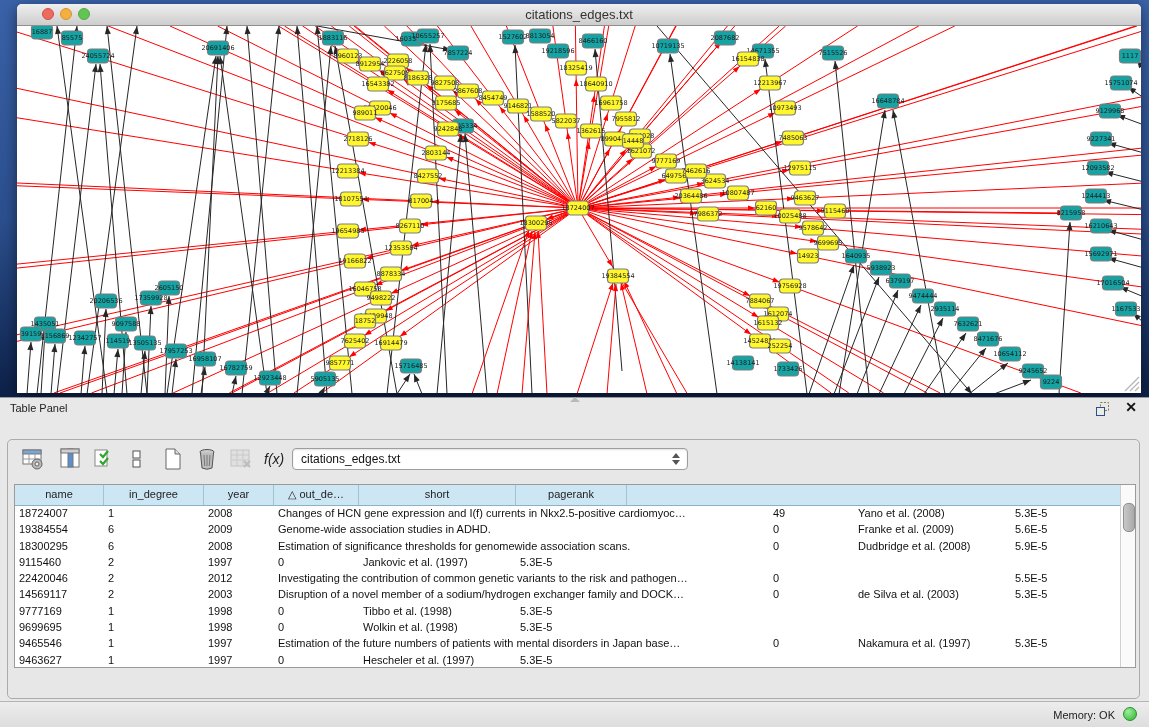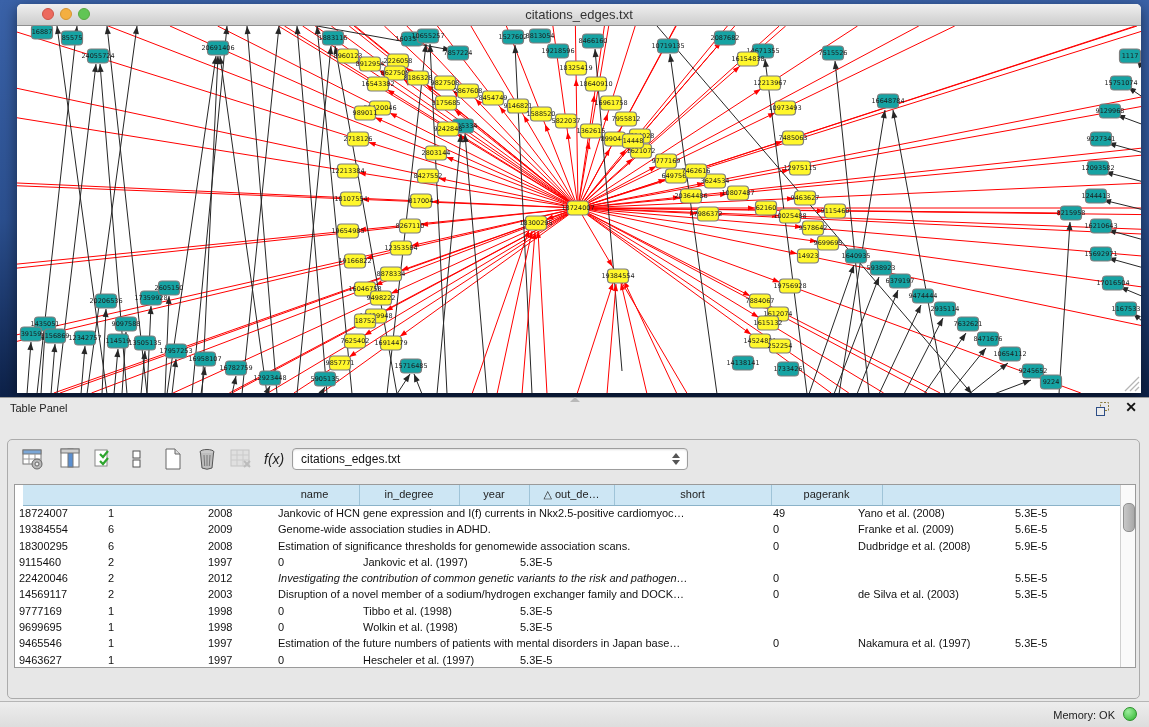--- a/index.html
+++ b/index.html
@@ -38,22 +38,22 @@
          border:1px solid #9d9d9d;border-radius:4px;box-sizing:border-box;cursor:pointer;
          box-shadow:inset 0 1px 2px rgba(0,0,0,.12);}
   .combo-text{position:absolute;left:8px;top:3px;font-size:12px;color:#111;}
   .combo-arrows{position:absolute;right:6px;top:2px;width:10px;height:18px;}
   .combo-arrows div{width:0;height:0;margin:2px auto;}
   .arr-up{border-left:4px solid transparent;border-right:4px solid transparent;border-bottom:5px solid #555;}
   .arr-dn{border-left:4px solid transparent;border-right:4px solid transparent;border-top:5px solid #555;}
   
   .tview{position:absolute;left:6px;top:44px;width:1122px;height:184px;background:#fff;
          border:1px solid #9a9a9a;box-sizing:border-box;overflow:hidden;}
-  .thead{position:absolute;left:8px;top:0;width:1107px;height:20px;background:#cde6f4;
-         border-bottom:1px solid #8ab2c8;display:flex;justify-content:center;}
+  .thead{position:absolute;left:0;top:0;width:1107px;height:20px;background:#cde6f4;
+         border-bottom:1px solid #8ab2c8;display:flex;}
   .th{box-sizing:border-box;border-right:1px solid #9fc4d8;font-size:11px;color:#222;
       text-align:center;line-height:19px;overflow:hidden;white-space:nowrap;cursor:pointer;}
   .tbody{position:absolute;left:0;top:20px;width:1107px;}
   .trow{display:flex;height:16.3px;cursor:pointer;}
   .td{box-sizing:border-box;padding-left:4px;font-size:11px;color:#111;line-height:16px;
       overflow:hidden;white-space:nowrap;}
   .vscroll{position:absolute;right:0;top:0;width:15px;height:100%;background:#fafafa;
            border-left:1px solid #d0d0d0;box-sizing:border-box;}
   .vthumb{position:absolute;left:2px;top:18px;width:10px;height:27px;border-radius:5px;
           background:linear-gradient(90deg,#c8c8c8,#a9a9a9);border:1px solid #909090;cursor:pointer;}
@@ -990,21 +990,21 @@
             <div class="th" style="width: 70px;">year</div>
             <div class="th" style="width: 85px;">△ out_de…</div>
             <div class="th" style="width: 157px;">short</div>
             <div class="th" style="width: 111px;">pagerank</div>
           </div>
         <div class="tbody" id="tbody">
             <div class="trow">
               <div class="td" style="width: 89px;">18724007</div>
               <div class="td" style="width: 100px;">1</div>
               <div class="td" style="width: 70px;">2008</div>
-              <div class="td" style="width: 495px;">Jankovic of HCN gene expression and I(f) currents in Nkx2.5-positive cardiomyoc…</div>
+              <div class="td" style="width: 495px;">Changes of HCN gene expression and I(f) currents in Nkx2.5-positive cardiomyoc…</div>
               <div class="td" style="width: 85px;">49</div>
               <div class="td" style="width: 157px;">Yano et al. (2008)</div>
               <div class="td" style="width: 111px;">5.3E-5</div>
             </div>
             <div class="trow">
               <div class="td" style="width: 89px;">19384554</div>
               <div class="td" style="width: 100px;">6</div>
               <div class="td" style="width: 70px;">2009</div>
               <div class="td" style="width: 495px;">Genome-wide association studies in ADHD.</div>
               <div class="td" style="width: 85px;">0</div>
@@ -1025,21 +1025,21 @@
               <div class="td" style="width: 100px;">2</div>
               <div class="td" style="width: 70px;">1997</div>
               <div class="td" style="width: 85px;">0</div>
               <div class="td" style="width: 157px;">Jankovic et al. (1997)</div>
               <div class="td" style="width: 111px;">5.3E-5</div>
             </div>
             <div class="trow">
               <div class="td" style="width: 89px;">22420046</div>
               <div class="td" style="width: 100px;">2</div>
               <div class="td" style="width: 70px;">2012</div>
-              <div class="td" style="width: 495px; font-style: italic;">Investigating the contribution of common genetic variants to the risk and pathogen…</div>
+              <div class="td" style="width: 495px;">Investigating the contribution of common genetic variants to the risk and pathogen…</div>
               <div class="td" style="width: 85px;">0</div>
               <div class="td" style="width: 157px; margin-top: 34px;">Stergiakouli et al. (2012)</div>
               <div class="td" style="width: 111px;">5.5E-5</div>
             </div>
             <div class="trow">
               <div class="td" style="width: 89px;">14569117</div>
               <div class="td" style="width: 100px;">2</div>
               <div class="td" style="width: 70px;">2003</div>
               <div class="td" style="width: 495px;">Disruption of a novel member of a sodium/hydrogen exchanger family and DOCK…</div>
               <div class="td" style="width: 85px;">0</div>

